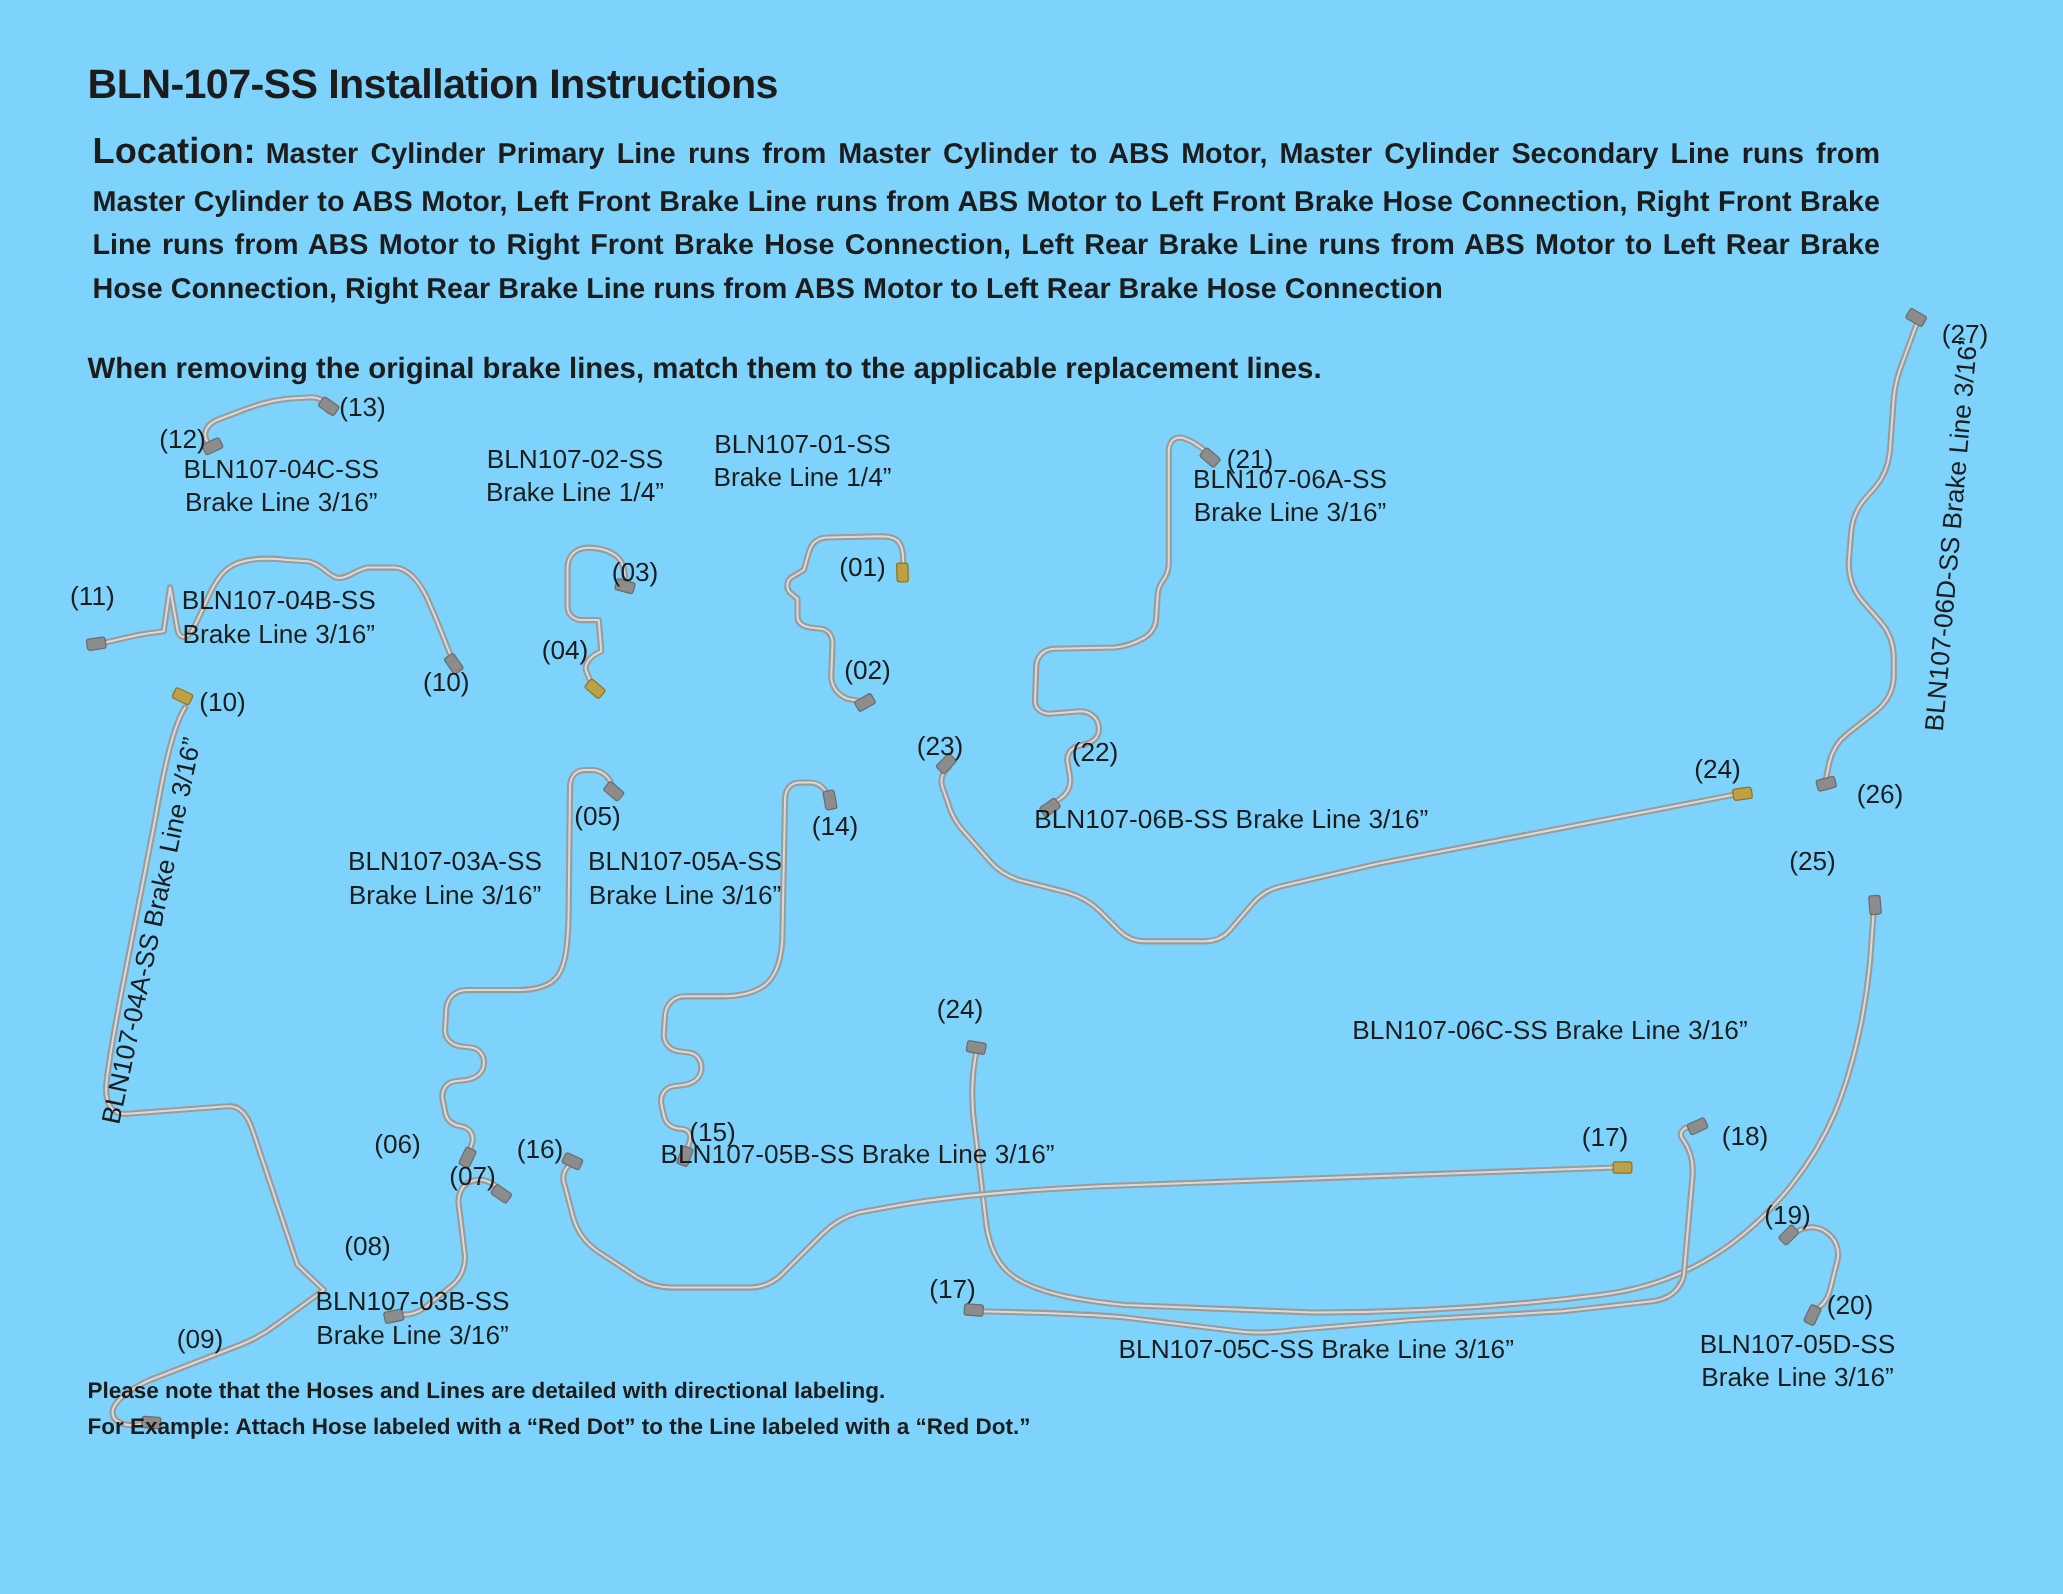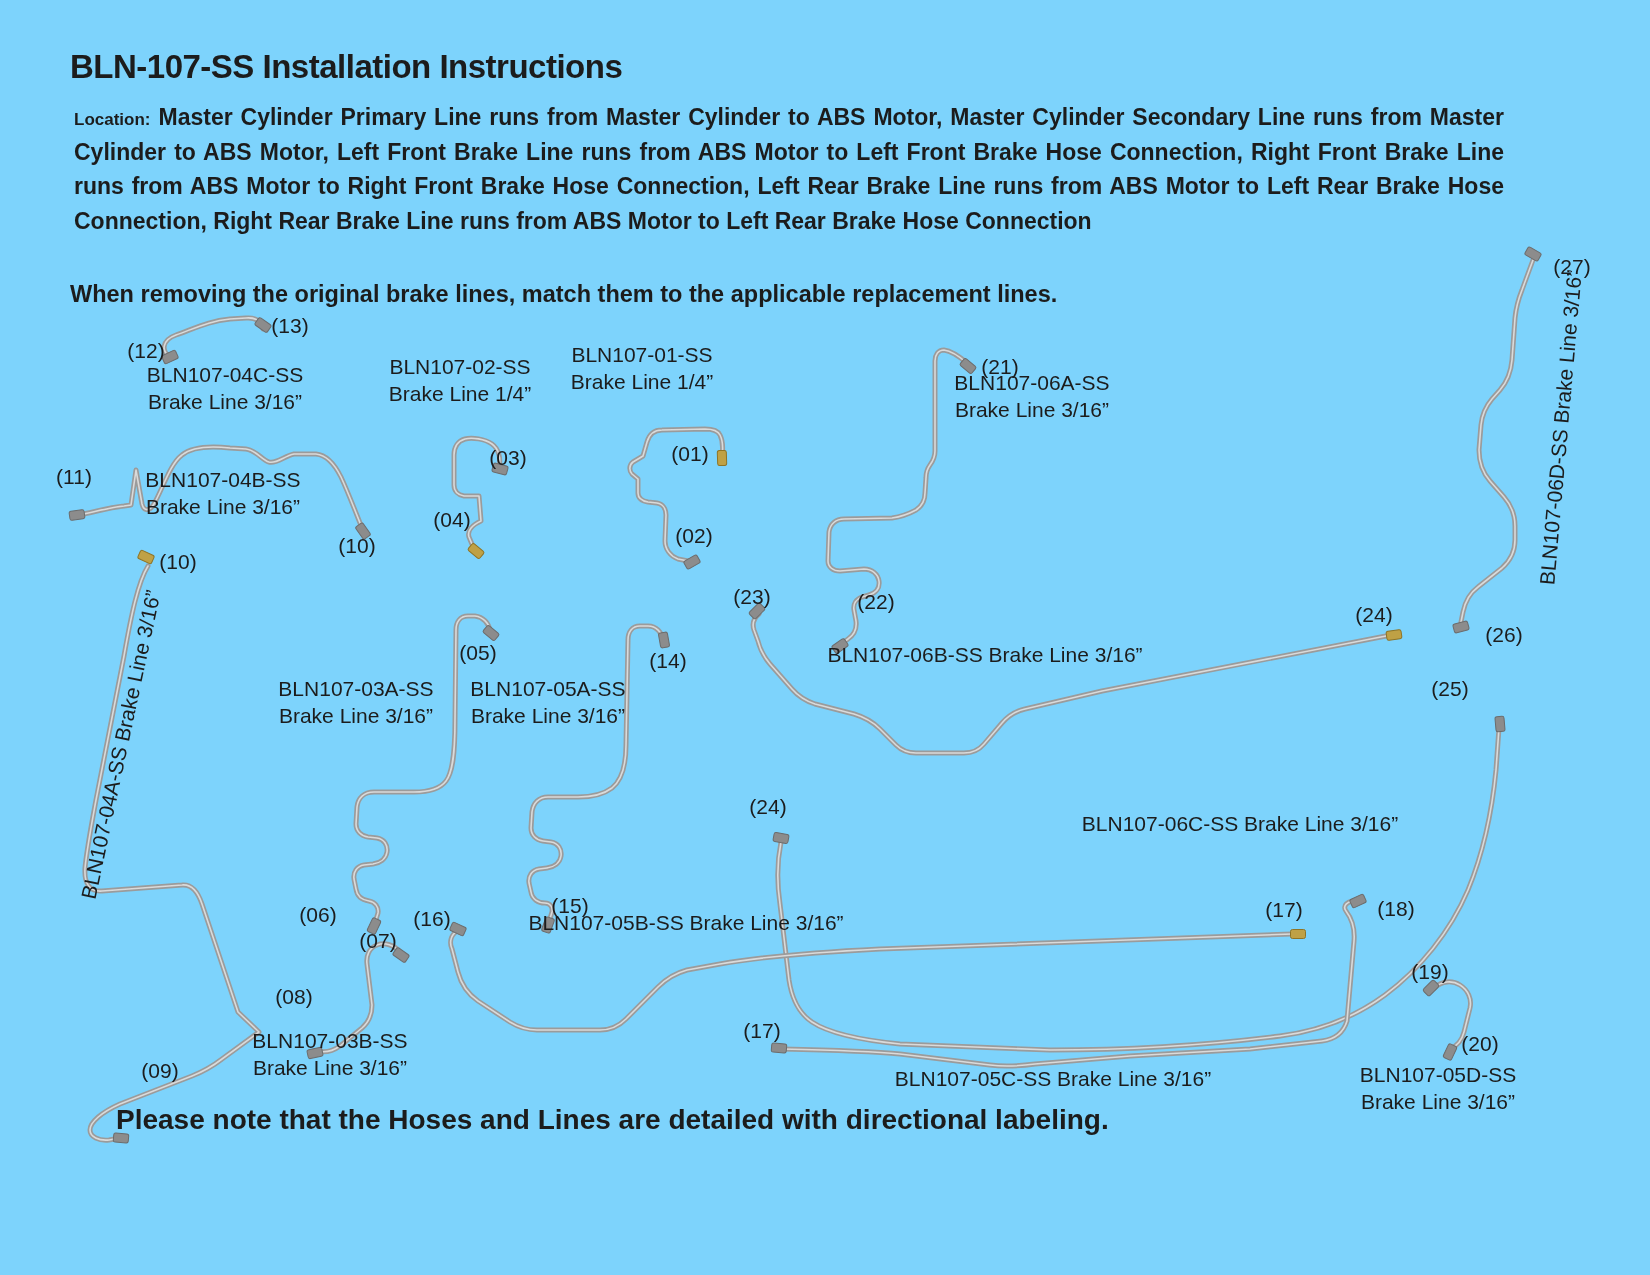--- a/index.html
+++ b/index.html
@@ -1,23 +1,23 @@
 <!DOCTYPE html>
 <html><head>
 <meta charset="utf-8">
 <style>
   html,body{margin:0;padding:0;background:#e8e8e8;}
   .page{position:relative;width:1650px;height:1275px;background:#7dd3fc;
         font-family:"Liberation Sans",sans-serif;color:#1c1c1c;overflow:hidden;margin:0 auto;}
   .title{position:absolute;left:70px;top:48px;font-size:33px;font-weight:bold;letter-spacing:-.5px;}
   .location{position:absolute;left:74px;top:100px;width:1430px;font-size:23px;font-weight:bold;
             line-height:1.5;text-align:justify;}
-  .location .loc-lead{font-size:17px;padding-right:8px;margin-top:35px;}
+  .location .loc-lead{font-size:29px;padding-right:8px;margin-top:35px;}
   .instruction{position:absolute;left:70px;top:281px;font-size:23.5px;font-weight:bold;}
-  .notes{position:absolute;left:70px;top:1098px;font-size:28px;font-weight:bold;line-height:1.6;margin-left:46px;}
+  .notes{position:absolute;left:70px;top:1098px;font-size:18px;font-weight:bold;line-height:1.6;}
   svg.diagram{position:absolute;left:0;top:0;}
   svg text{font-size:21px;fill:#1c1c1c;}
   .plabel{text-anchor:middle;}
   .callout{text-anchor:middle;}
   .base{fill:none;stroke:#9b9b9b;stroke-width:5;stroke-linecap:round;stroke-linejoin:round;}
   .hi{fill:none;stroke:#dadada;stroke-width:1.6;stroke-linecap:round;stroke-linejoin:round;}
   .fit-g{fill:#8c8c8c;stroke:#6c6c6c;stroke-width:1;}
   .fit-b{fill:#bfa145;stroke:#8f7425;stroke-width:1;}
 </style>
 </head>
@@ -204,15 +204,16 @@
       <text class="plabel" x="1053" y="1086">BLN107-05C-SS Brake Line 3/16”</text>
       <text class="plabel" x="1438" y="1082">BLN107-05D-SS</text>
       <text class="plabel" x="1438" y="1109">Brake Line 3/16”</text>
       <text class="plabel" transform="translate(128 746) rotate(-78)">BLN107-04A-SS Brake Line 3/16”</text>
       <text class="plabel" transform="translate(1568 428) rotate(-85)">BLN107-06D-SS Brake Line 3/16”</text>
     </g>
   </svg>
 
   <div class="notes">
     <div>Please note that the Hoses and Lines are detailed with directional labeling.</div>
+    <div>For Example: Attach Hose labeled with a “Red Dot” to the Line labeled with a “Red Dot.”</div>
   </div>
 
 </div>
 
 </body></html>

